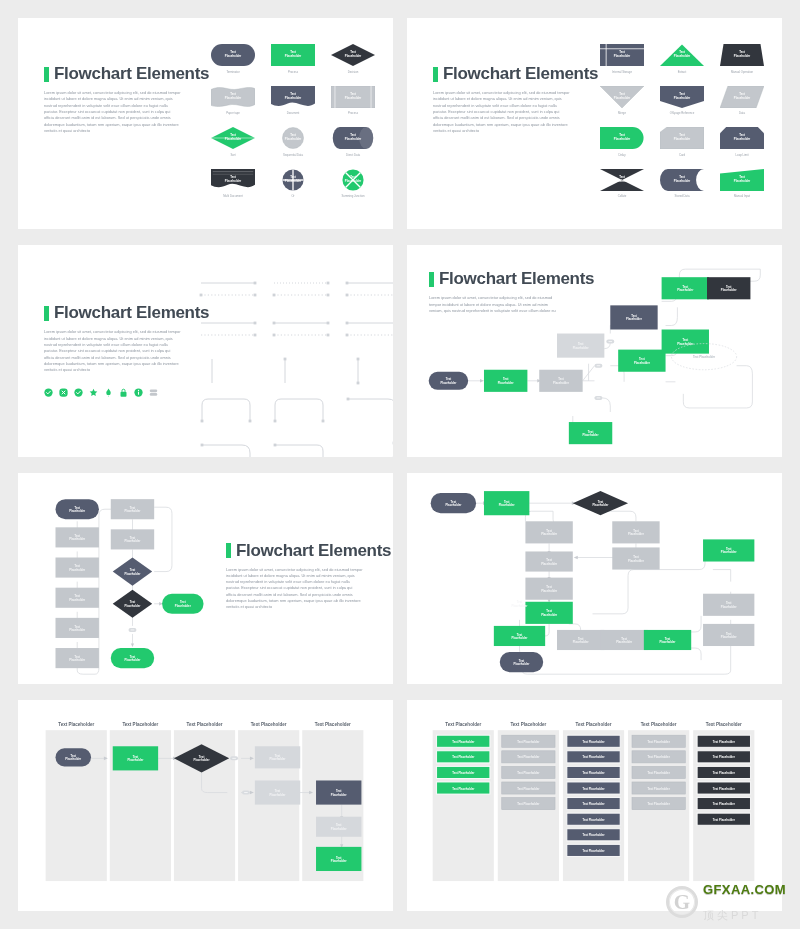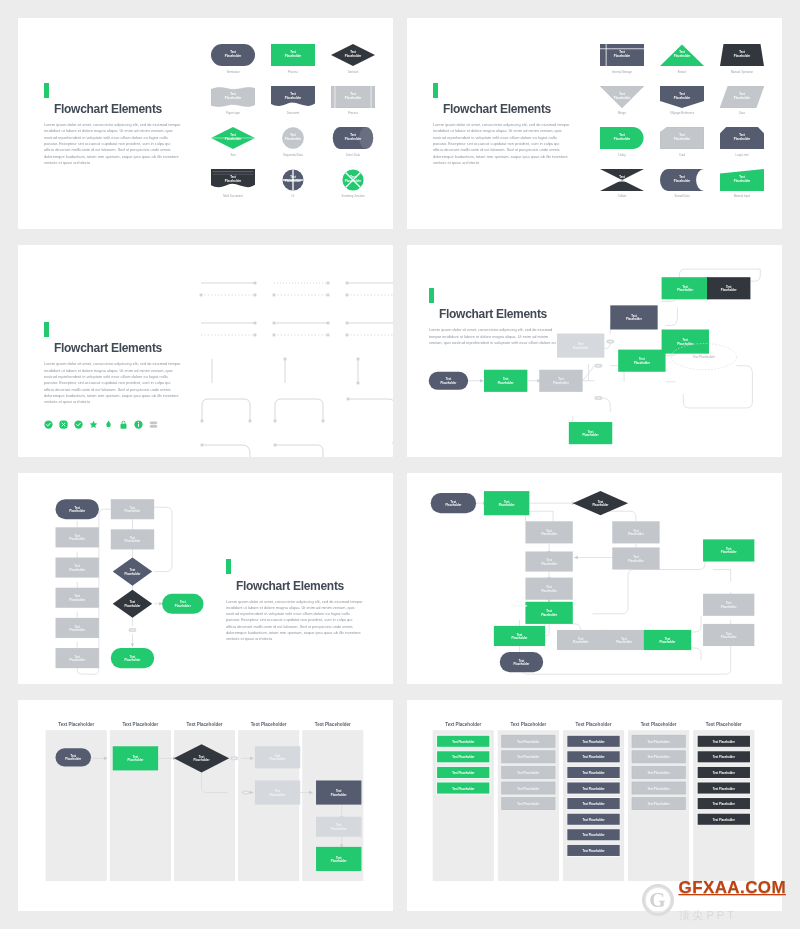--- a/index.html
+++ b/index.html
@@ -19,22 +19,22 @@
   }
   .slide {
     background:#fff;
     position:relative;
     overflow:hidden;
   }
   
   .title-row { display:flex; align-items:center; gap:5px; }
   .accent-bar { width:5px; height:15px; background:#22c96e; flex:0 0 auto; }
   .slide-title {
-    font-size:12px; font-weight:bold; color:#414a54;
-    letter-spacing:-.3px; white-space:nowrap;margin-top:38px;
+    font-size:17px; font-weight:bold; color:#414a54;
+    letter-spacing:-.3px; white-space:nowrap;
   }
   .body-copy {
     font-size:3.9px; line-height:1.62; color:#8e96a0;
     width:137px; margin-top:6px; text-align:left;
   }
   .body-copy.short { width:130px; }
   .textblock { position:absolute; }
   
   .icon-strip { display:flex; gap:6px; align-items:center; margin-top:9px; }
   .ico { width:9px; height:9px; display:block; }
@@ -85,24 +85,23 @@
   .wm-g {
     width:32px; height:32px; border-radius:50%;
     border:3px solid #dcdcdc;
     display:flex; align-items:center; justify-content:center;
     font-size:21px; font-weight:bold; color:#d2d2d2;
     font-family:"Liberation Serif", serif;
     box-shadow:inset 0 0 0 1px #e8e8e8;
   }
   .wm-txt { display:flex; flex-direction:column; line-height:1; }
   .wm-main {
-    font-size:17px; font-weight:bold; color:#c2410c;
+    font-size:13px; font-weight:bold; color:#4d7c0f;
     letter-spacing:.4px;
     text-shadow:0 0 1px #cfcfcf, 0 1px 0 #c8c8c8;
-    text-decoration:underline;
   }
   .wm-sub { font-size:11px; color:#d9d9d9; letter-spacing:3px; margin-top:14px; }
 </style>
 </head>
 <body>
 
 <div class="sheet">
 <div class="grid">
 
   <div class="slide">

